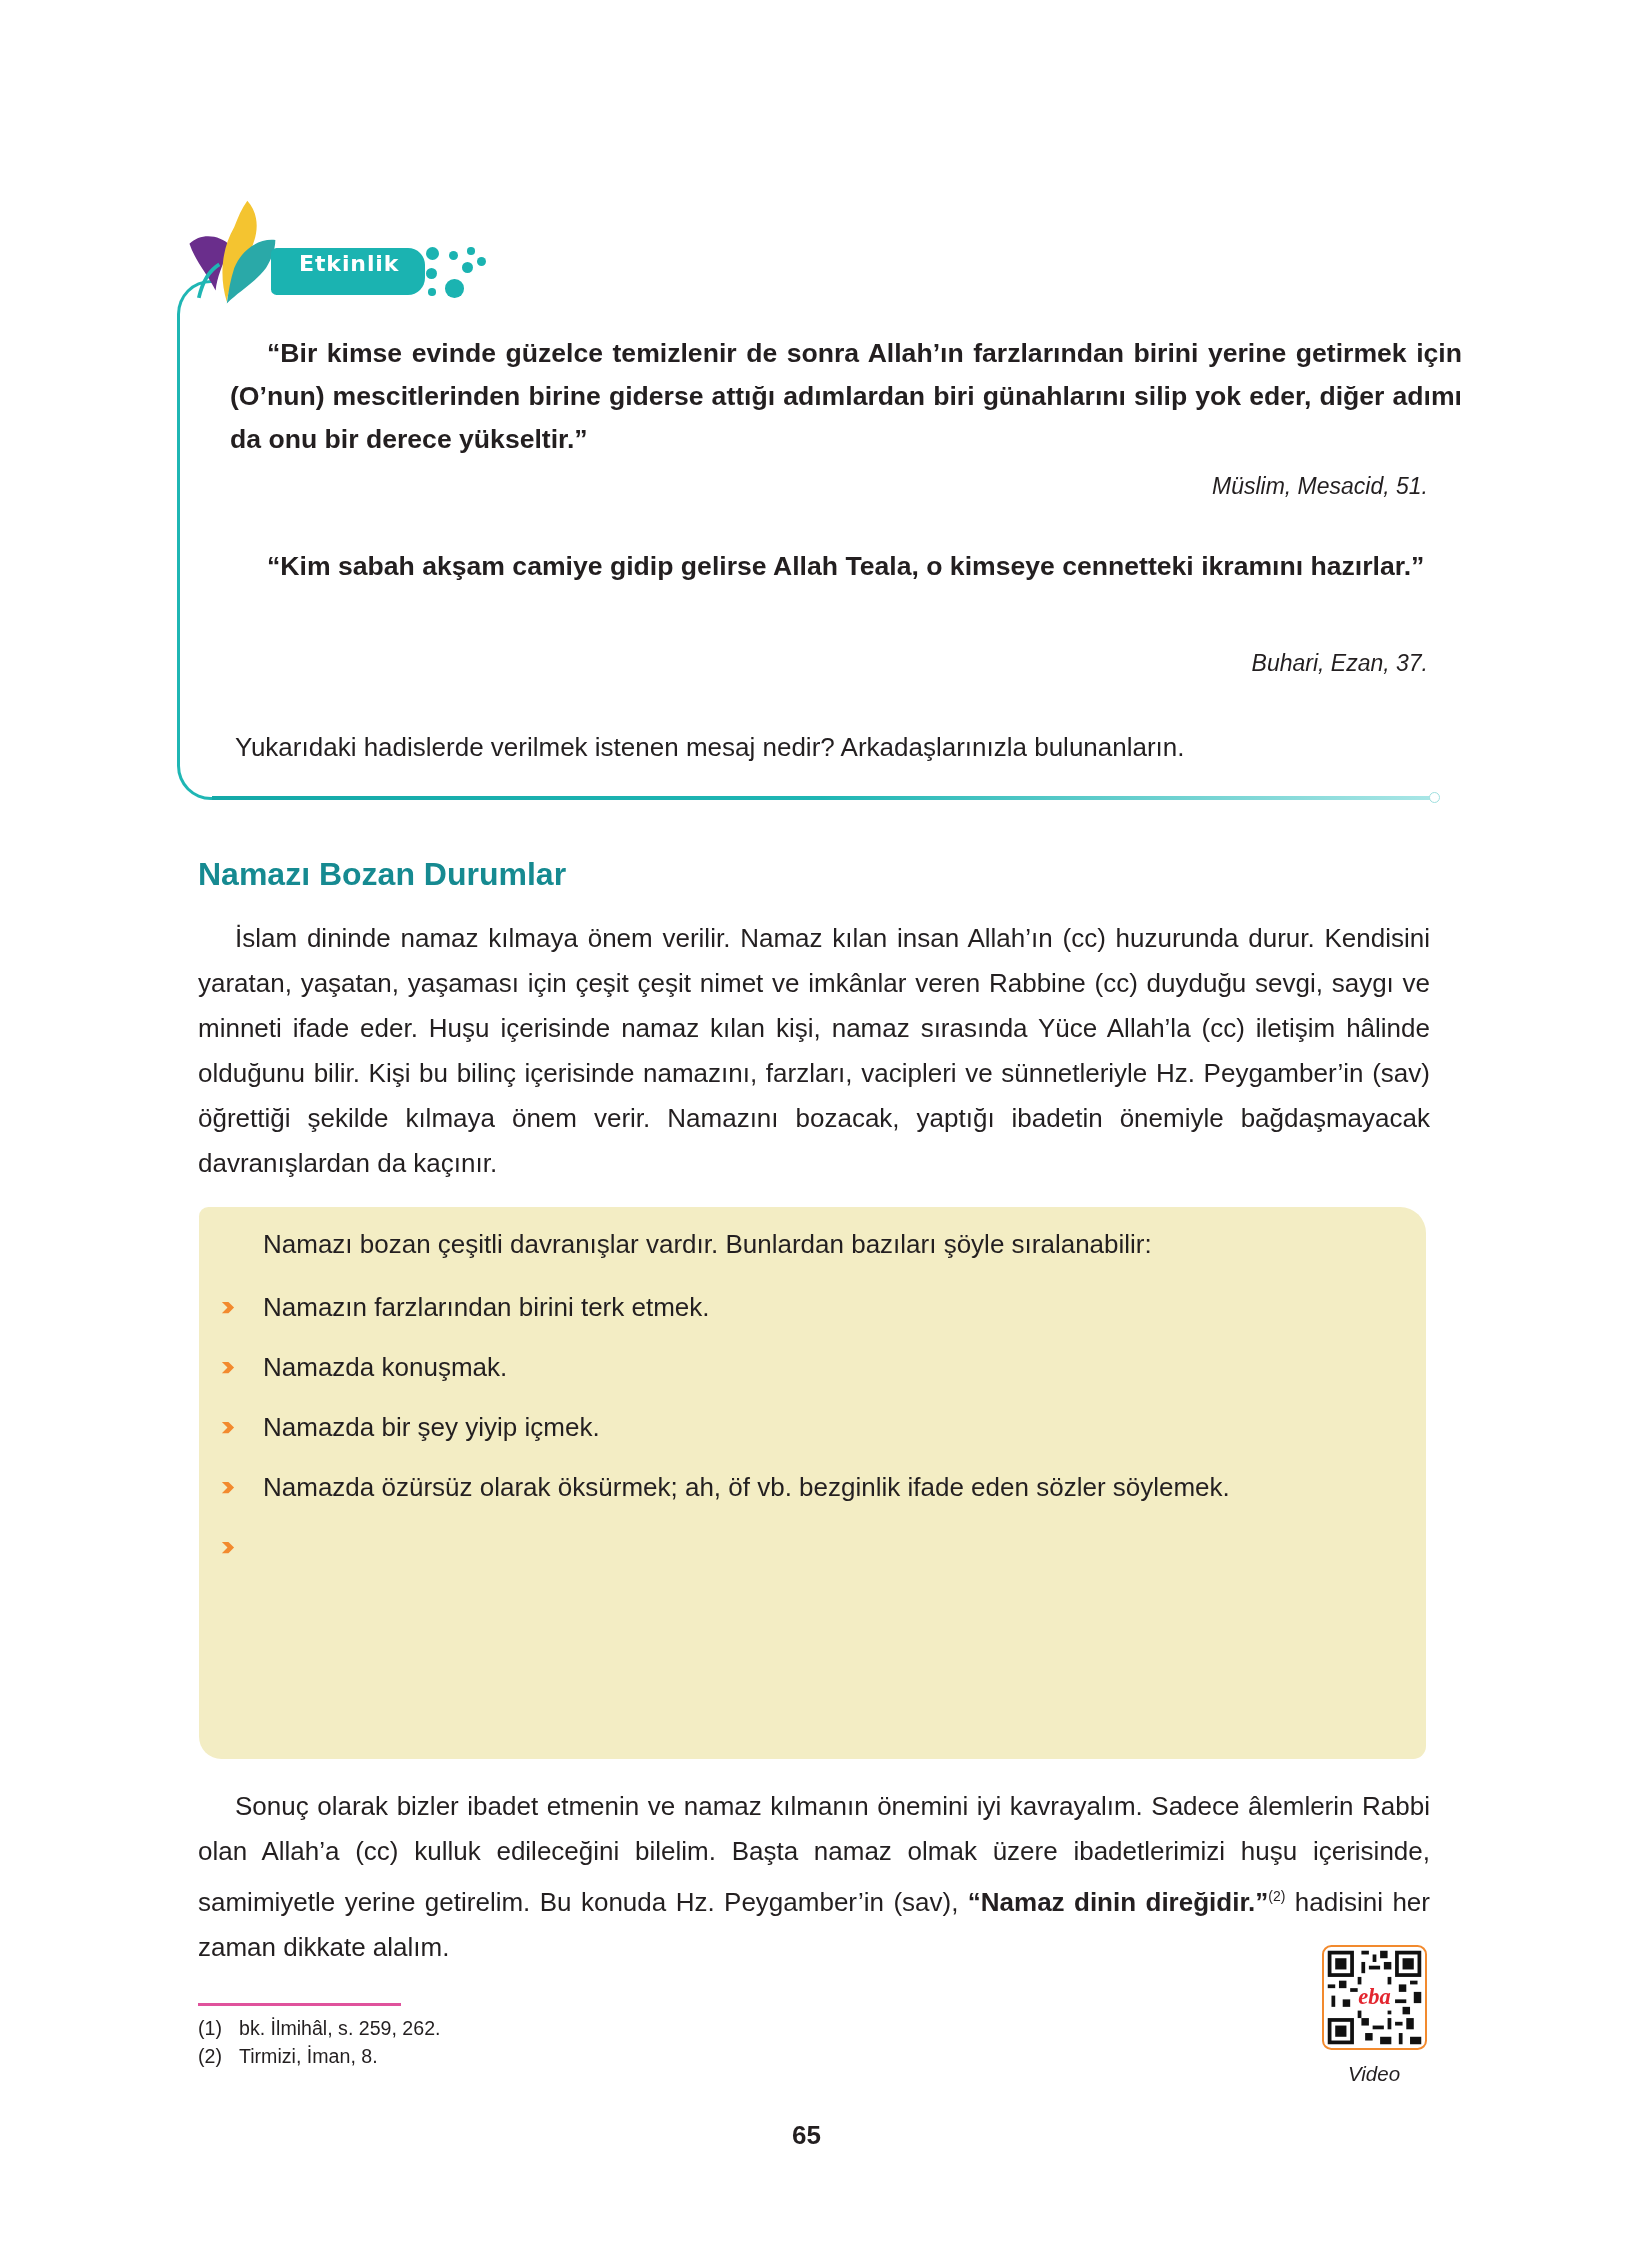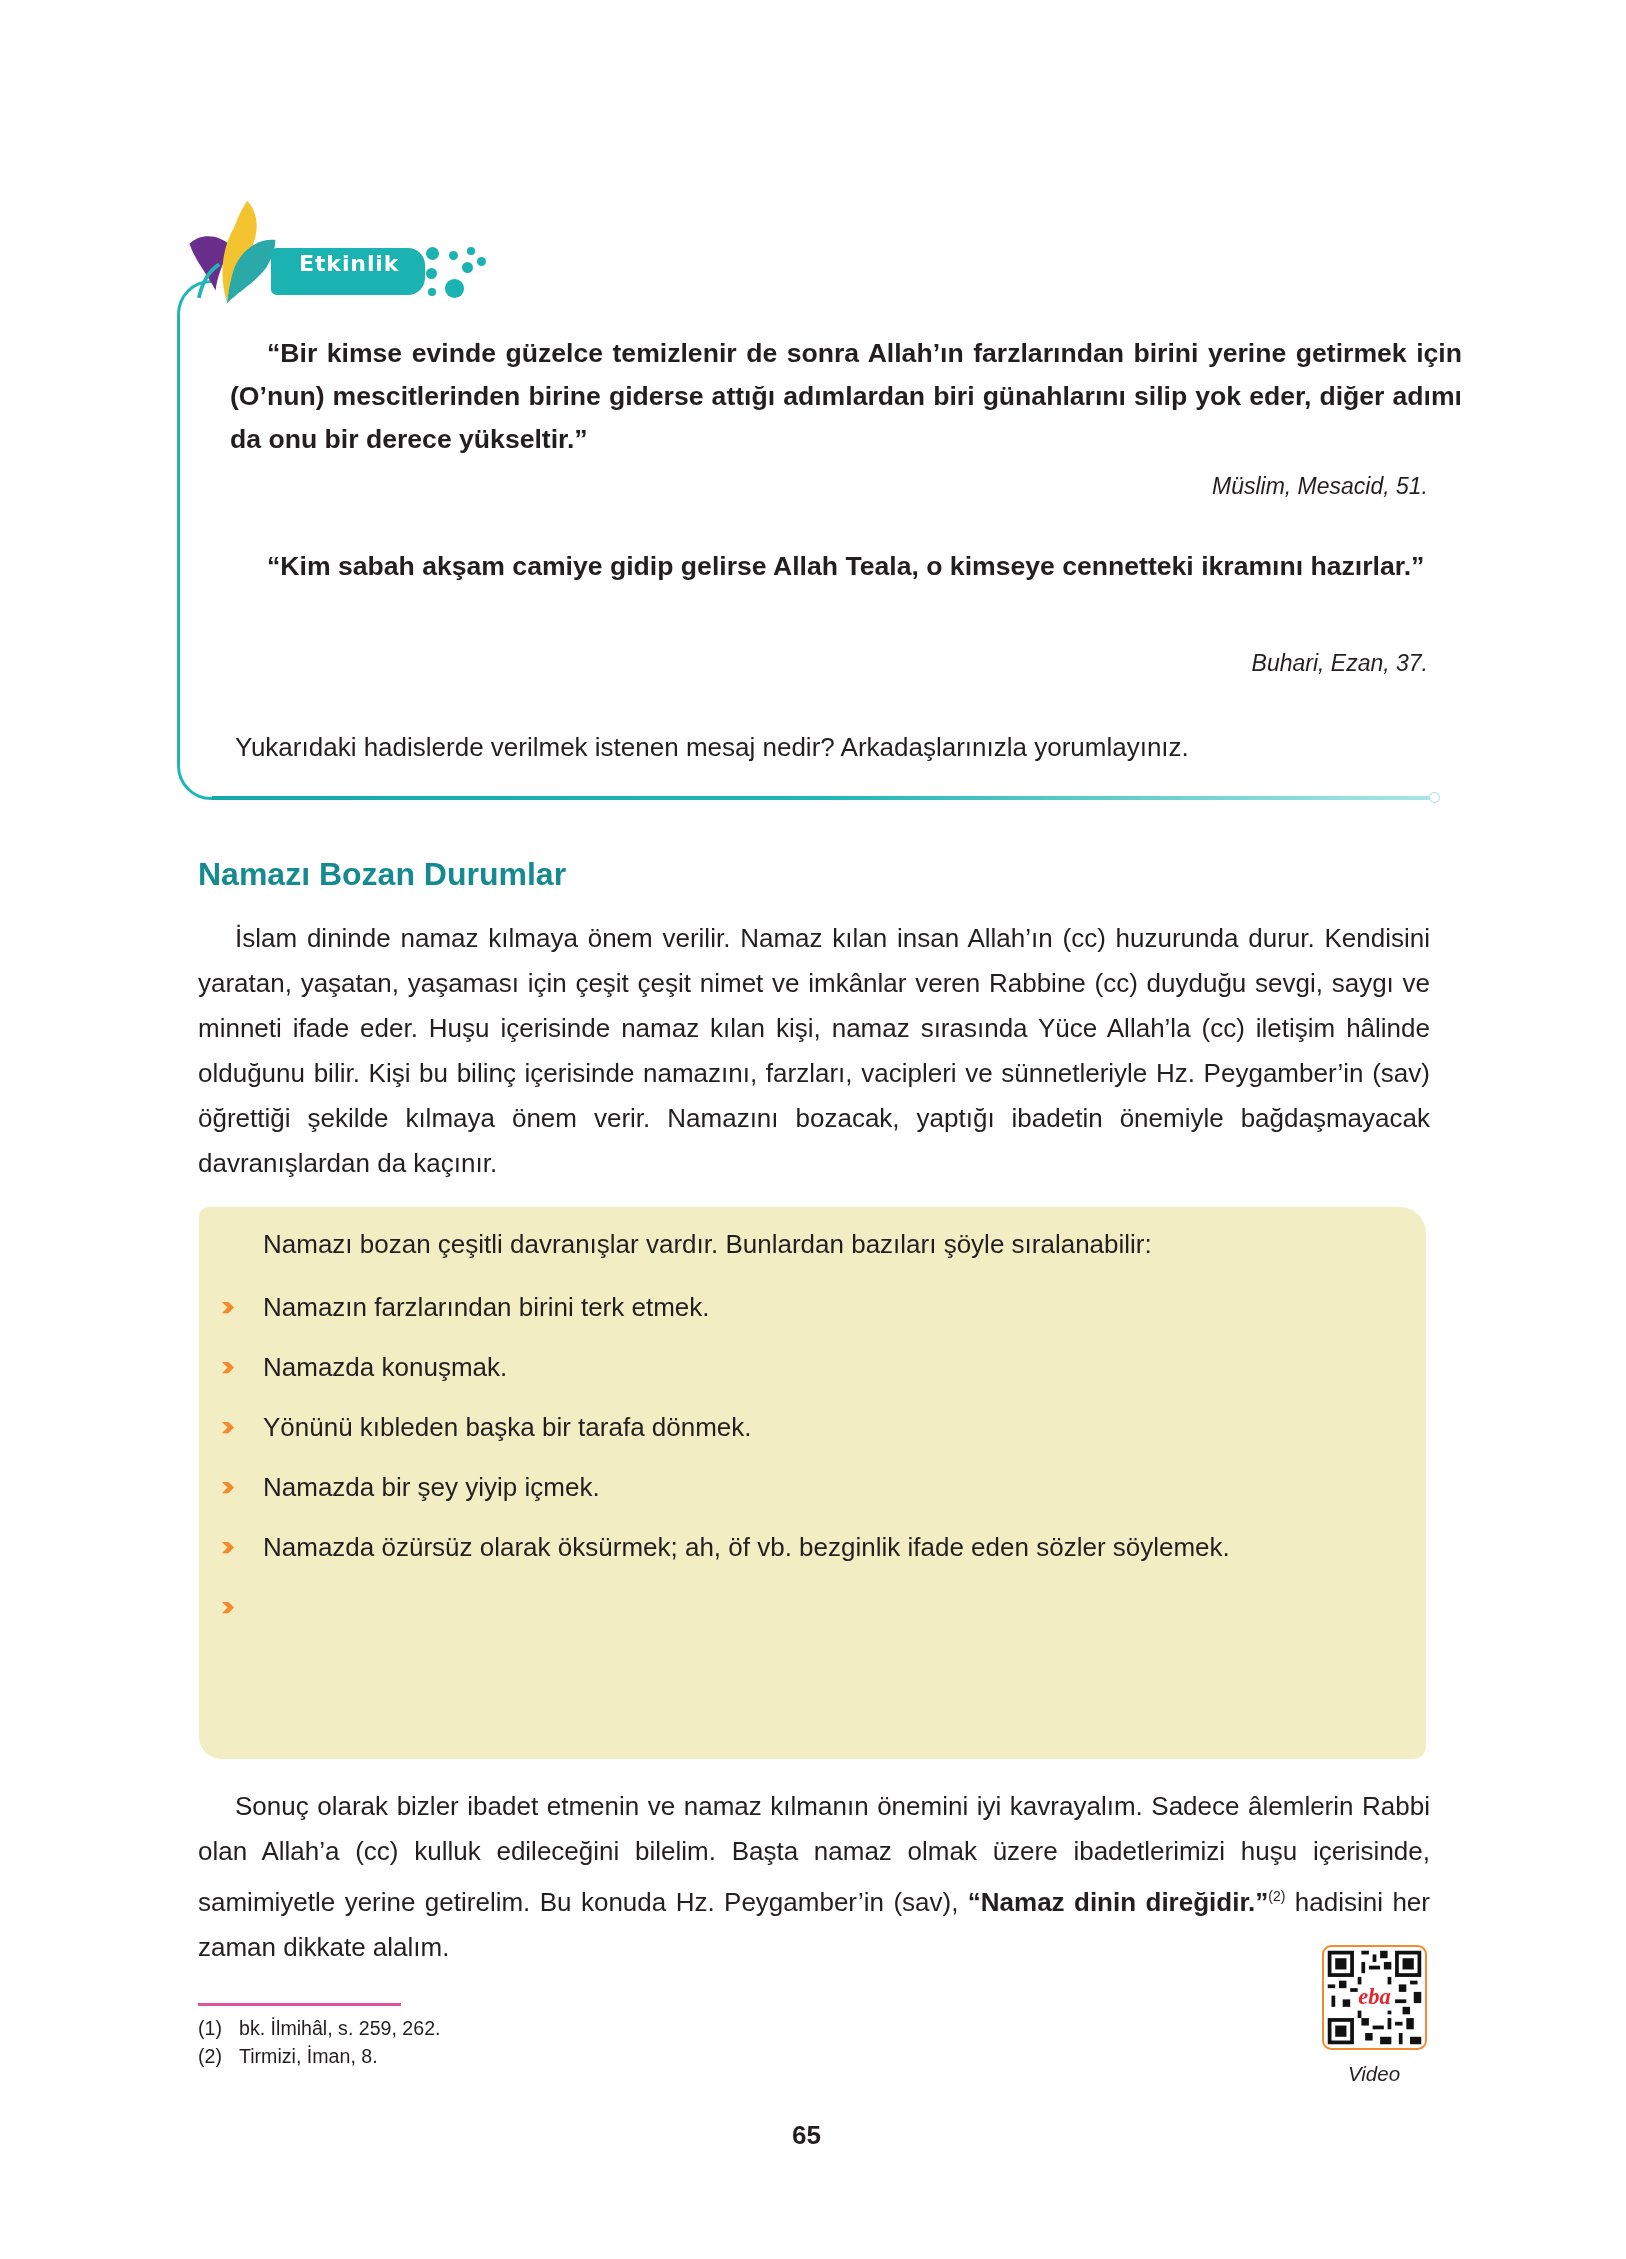--- a/index.html
+++ b/index.html
@@ -86,21 +86,21 @@
 <div class="quote" style="top:332px">
   <p>“Bir kimse evinde güzelce temizlenir de sonra Allah’ın farzlarından birini yerine getirmek için (O’nun) mescitlerinden birine giderse attığı adımlardan biri günahlarını silip yok eder, diğer adımı da onu bir derece yükseltir.”</p>
 </div>
 <div class="source" style="top:473px">Müslim, Mesacid, 51.</div>
 
 <div class="quote" style="top:545px">
   <p>“Kim sabah akşam camiye gidip gelirse Allah Teala, o kimseye cennetteki ikramını hazırlar.”</p>
 </div>
 <div class="source" style="top:650px">Buhari, Ezan, 37.</div>
 
-<div class="question">Yukarıdaki hadislerde verilmek istenen mesaj nedir? Arkadaşlarınızla yorumlayınız.</div>
+<div class="question">Yukarıdaki hadislerde verilmek istenen mesaj nedir? Arkadaşlarınızla bulunanların.</div>
 
 <div class="section-title">Namazı Bozan Durumlar</div>
 
 <div class="body-para" style="top:916px">
   <p>İslam dininde namaz kılmaya önem verilir. Namaz kılan insan Allah’ın (cc) huzurunda durur. Kendisini yaratan, yaşatan, yaşaması için çeşit çeşit nimet ve imkânlar veren Rabbine (cc) duyduğu sevgi, saygı ve minneti ifade eder. Huşu içerisinde namaz kılan kişi, namaz sırasında Yüce Allah’la (cc) iletişim hâlinde olduğunu bilir. Kişi bu bilinç içerisinde namazını, farzları, vacipleri ve sünnetleriyle Hz. Peygamber’in (sav) öğrettiği şekilde kılmaya önem verir. Namazını bozacak, yaptığı ibadetin önemiyle bağdaşmayacak davranışlardan da kaçınır.</p>
 </div>
 
 <div class="yellow-box"></div>
 <div class="yb-intro">Namazı bozan çeşitli davranışlar vardır. Bunlardan bazıları şöyle sıralanabilir:</div>
 
@@ -109,26 +109,20 @@
     <svg class="arrow" viewBox="0 0 16 16">
         <path d="M2 2 L9 2 L15 8 L9 14 L2 14 L8 8Z" fill="#f28a2e"></path>
       </svg>
     <span>Namazın farzlarından birini terk etmek.</span>
   </li>
   <li>
     <svg class="arrow" viewBox="0 0 16 16">
         <path d="M2 2 L9 2 L15 8 L9 14 L2 14 L8 8Z" fill="#f28a2e"></path>
       </svg>
     <span>Namazda konuşmak.</span>
-  </li>
-  <li>
-    <svg class="arrow" viewBox="0 0 16 16">
-        <path d="M2 2 L9 2 L15 8 L9 14 L2 14 L8 8Z" fill="#f28a2e"></path>
-      </svg>
-    <span>Yönünü kıbleden başka bir tarafa dönmek.</span>
   </li>
   <li>
     <svg class="arrow" viewBox="0 0 16 16">
         <path d="M2 2 L9 2 L15 8 L9 14 L2 14 L8 8Z" fill="#f28a2e"></path>
       </svg>
     <span>Namazda bir şey yiyip içmek.</span>
   </li>
   <li>
     <svg class="arrow" viewBox="0 0 16 16">
         <path d="M2 2 L9 2 L15 8 L9 14 L2 14 L8 8Z" fill="#f28a2e"></path>

